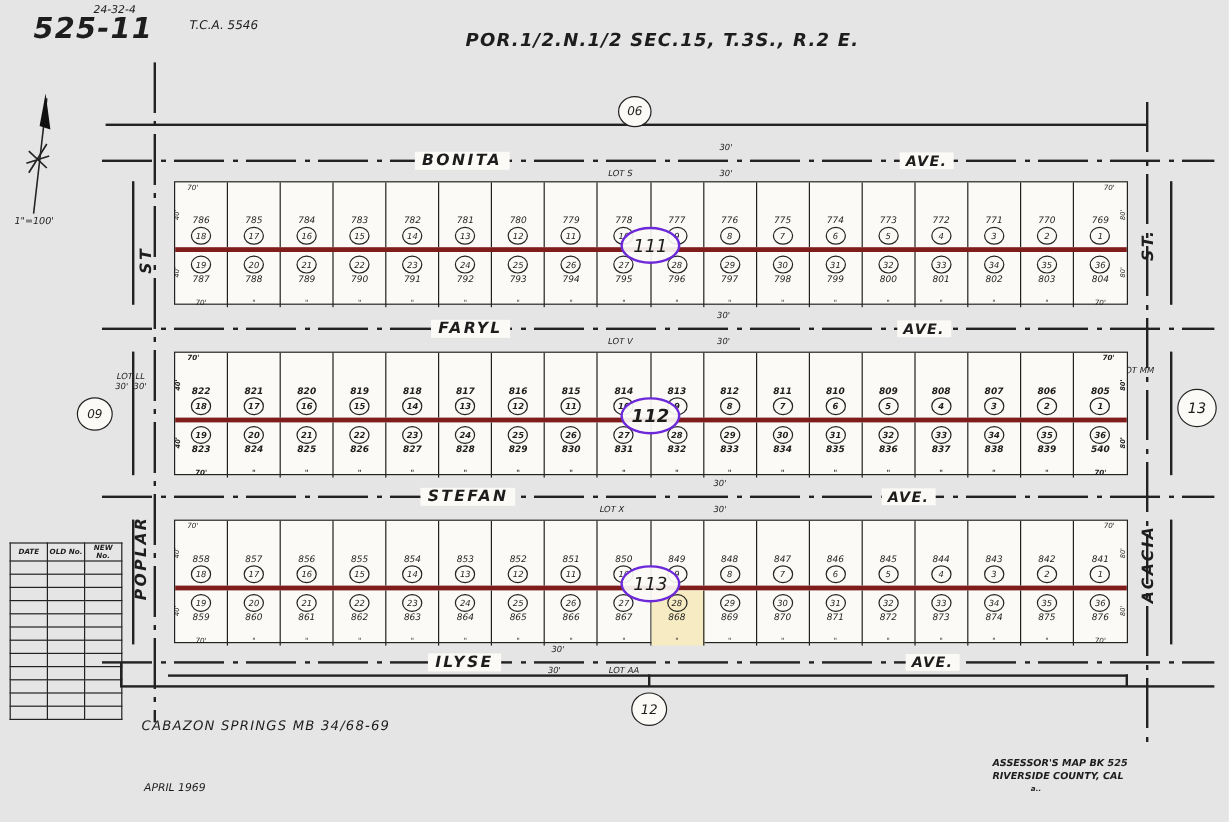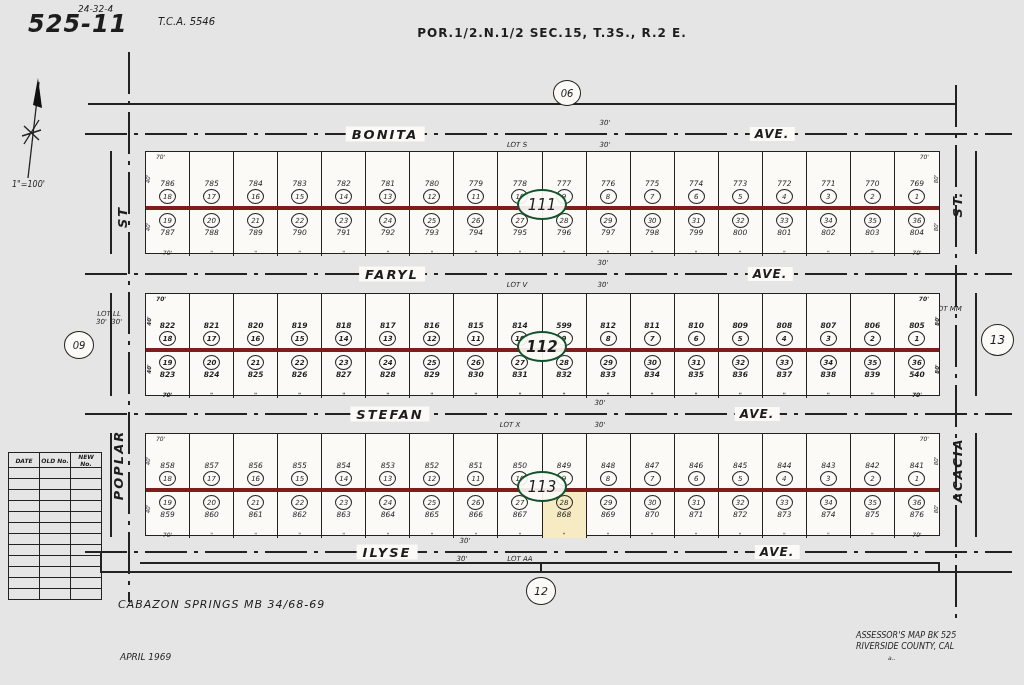--- a/index.html
+++ b/index.html
@@ -22,21 +22,21 @@
   .cell-b{justify-content:flex-start;padding-top:3px;padding-bottom:0;}
   .cell.hl{background:#f6ebc3;}
   .lotnum{font-size:7.5px;font-style:italic;line-height:8px;}
   .pin{width:15px;height:13px;border:1px solid #222;border-radius:50%;display:flex;align-items:center;justify-content:center;font-size:7px;font-style:italic;}
   .edge{position:absolute;bottom:0;font-size:6px;font-style:italic;}
   .corner{position:absolute;top:1px;font-size:6px;font-style:italic;}
   .corner.tl{left:10px;} .corner.tr{right:10px;}
   .rot{position:absolute;font-size:5.5px;font-style:italic;transform:rotate(-90deg);}
   .rl1{left:-2px;top:24px;} .rl2{left:-2px;top:72px;}
   .rr1{right:-2px;top:24px;} .rr2{right:-2px;top:72px;}
-  .blocknum{position:absolute;left:371px;top:37px;width:46px;height:27px;border:2px solid #14532d;border-radius:50%;
+  .blocknum{position:absolute;left:371px;top:37px;width:46px;height:27px;border:2px solid #6d28d9;border-radius:50%;
             display:flex;align-items:center;justify-content:center;font-size:15px;font-style:italic;background:rgba(251,250,246,.92);}
   
   .refc{position:absolute;border:1.5px solid #222;border-radius:50%;display:flex;align-items:center;justify-content:center;
         font-style:italic;background:#fbfaf6;}
   
   .stname{font-size:13px;font-weight:600;letter-spacing:2px;font-style:italic;background:#fbfaf6;padding:0 6px;}
   .stave{font-size:12px;font-weight:600;letter-spacing:1px;font-style:italic;background:#fbfaf6;padding:0 5px;}
   .dim{font-size:7px;font-style:italic;}
   .lotlbl{font-size:7px;font-style:italic;}
   .vert{transform:translate(-50%,-50%) rotate(-90deg);font-size:13px;font-weight:600;letter-spacing:2px;font-style:italic;white-space:nowrap;}
@@ -50,21 +50,21 @@
   .assr{font-size:8px;font-style:italic;text-align:left;line-height:11px;}
   
   #mls{position:absolute;left:951px;top:626px;width:70px;height:46px;}
   #mls .the{position:absolute;left:2px;top:0;font-size:11px;font-weight:900;color:#e0232a;letter-spacing:.5px;}
   #mls .tm{position:absolute;right:0;top:2px;font-size:6px;color:#e0232a;}
   #mls .mls{position:absolute;left:0px;top:7px;font-size:31px;font-weight:900;color:#e0232a;letter-spacing:-2px;font-style:italic;line-height:31px;}
   #mls .com{position:absolute;right:0;bottom:3px;background:#e0232a;color:#fff;font-size:6px;font-weight:700;padding:1px 2px;}
   .hdr-code{font-size:9px;font-style:italic;}
   .sheet{font-size:24px;font-weight:700;font-style:italic;letter-spacing:1px;}
   .tca{font-size:10px;font-style:italic;}
-  .title{font-size:12px;font-weight:600;letter-spacing:1px;}
+  .title{font-size:15px;font-style:italic;font-weight:600;letter-spacing:1px;}
   .scale{font-size:8px;font-style:italic;}
 </style>
 </head>
 <body>
 
 <div id="map">
 
   <span class="abs hdr-code" style="left:78px;top:4px;">24-32-4</span>
   <span class="abs sheet" style="left:28px;top:10px;">525-11</span>
   <span class="abs tca" style="left:158px;top:16px;">T.C.A. 5546</span>
@@ -89,21 +89,21 @@
   <div class="solid-v" style="left:100px;top:552px;height:20px;"></div>
   <div class="dash-v" style="left:128px;top:52px;height:550px;"></div>
   <div class="dash-v" style="left:955px;top:85px;height:537px;"></div>
   <div class="solid-v" style="left:110px;top:151px;height:103px;"></div>
   <div class="solid-v" style="left:110px;top:293px;height:103px;"></div>
   <div class="solid-v" style="left:110px;top:433px;height:104px;"></div>
   <div class="solid-v" style="left:975px;top:151px;height:103px;"></div>
   <div class="solid-v" style="left:975px;top:293px;height:103px;"></div>
   <div class="solid-v" style="left:975px;top:433px;height:104px;"></div>
 
-  <div class="refc" style="left:553px;top:80px;width:26px;height:24px;font-size:10px;text-align:right;">06</div>
+  <div class="refc" style="left:515px;top:80px;width:26px;height:24px;font-size:10px;text-align:right;">06</div>
   <div class="refc" style="left:64px;top:331px;width:28px;height:26px;font-size:10px;">09</div>
   <div class="refc" style="left:981px;top:324px;width:31px;height:30px;font-size:12px;">13</div>
   <div class="refc" style="left:526px;top:577px;width:28px;height:26px;font-size:11px;">12</div>
 
   <span class="abs stname ctr" style="left:385px;top:134px;">BONITA</span>
   <span class="abs stave ctr" style="left:772px;top:134px;">AVE.</span>
   <span class="abs dim ctr" style="left:605px;top:123px;">30'</span>
   <span class="abs lotlbl ctr" style="left:517px;top:145px;">LOT S</span>
   <span class="abs dim ctr" style="left:605px;top:145px;">30'</span>
 
@@ -343,21 +343,21 @@
         </div>
         <div class="cell">
           <span class="lotnum">815</span>
           <span class="pin">11</span>
         </div>
         <div class="cell">
           <span class="lotnum">814</span>
           <span class="pin">10</span>
         </div>
         <div class="cell">
-          <span class="lotnum">599</span>
+          <span class="lotnum">813</span>
           <span class="pin">9</span>
         </div>
         <div class="cell">
           <span class="lotnum">812</span>
           <span class="pin">8</span>
         </div>
         <div class="cell">
           <span class="lotnum">811</span>
           <span class="pin">7</span>
         </div>
@@ -729,18 +729,18 @@
         <tr>
           <td></td>
           <td></td>
           <td></td>
         </tr>
       </tbody>
   </table>
 
   <span class="abs foot1" style="left:118px;top:598px;">CABAZON  SPRINGS  MB 34/68-69</span>
   <span class="abs foot2" style="left:120px;top:652px;">APRIL 1969</span>
-  <div class="abs assr" style="left:856px;top:630px;">
+  <div class="abs assr" style="left:827px;top:630px;font-weight:bold;">
     <div>ASSESSOR'S  MAP  BK 525</div>
     <div>RIVERSIDE  COUNTY,  CAL</div>
     <div style="font-size:6px;padding-left:32px;">a..</div>
   </div>
 </div>
 
 </body></html>

